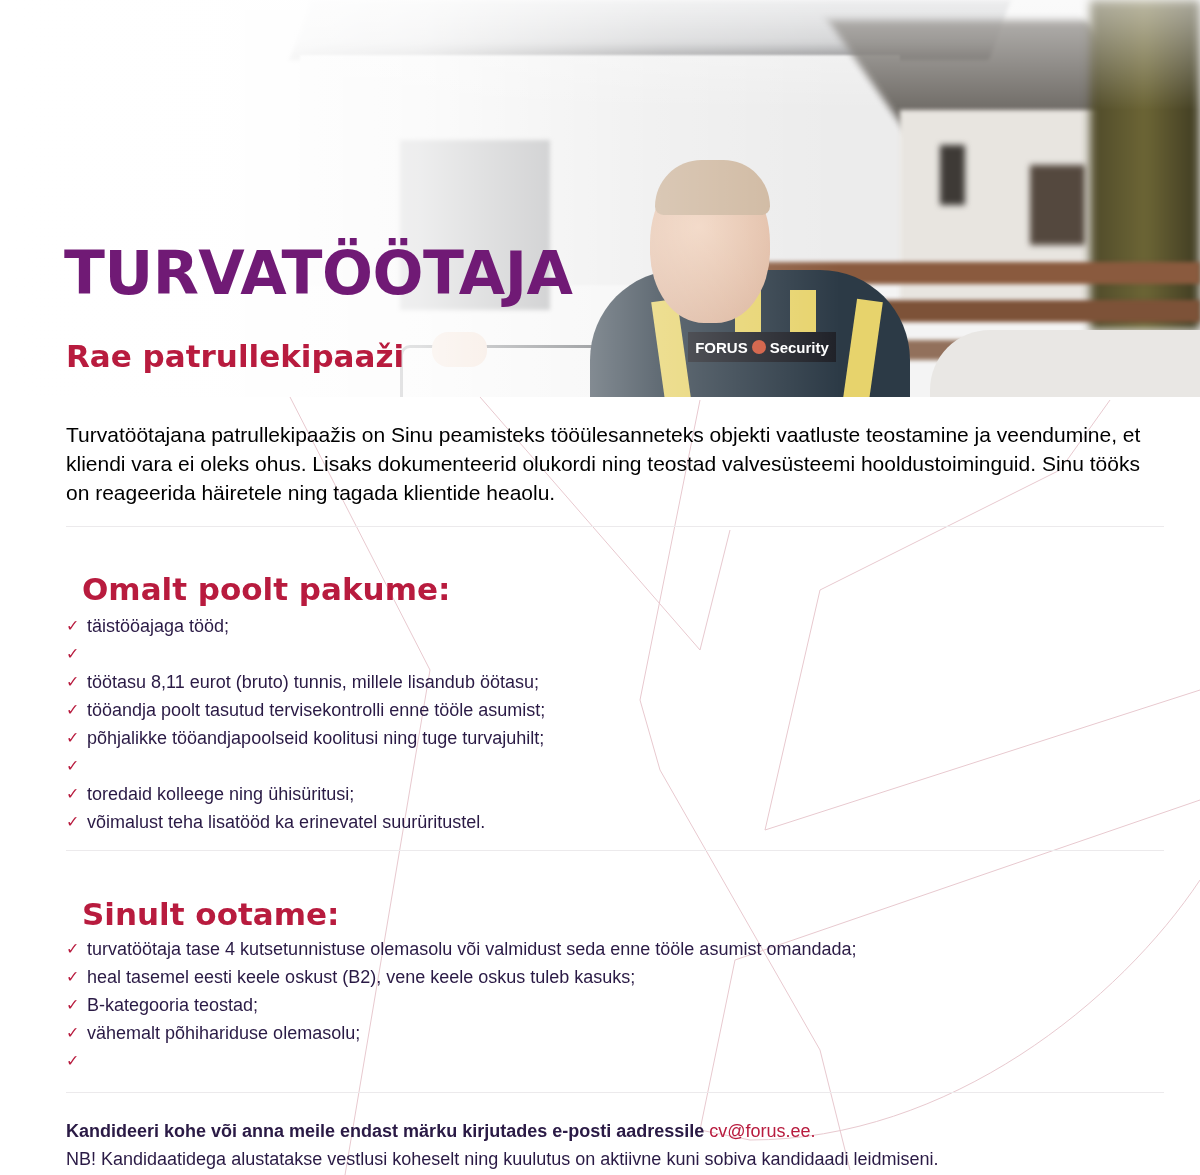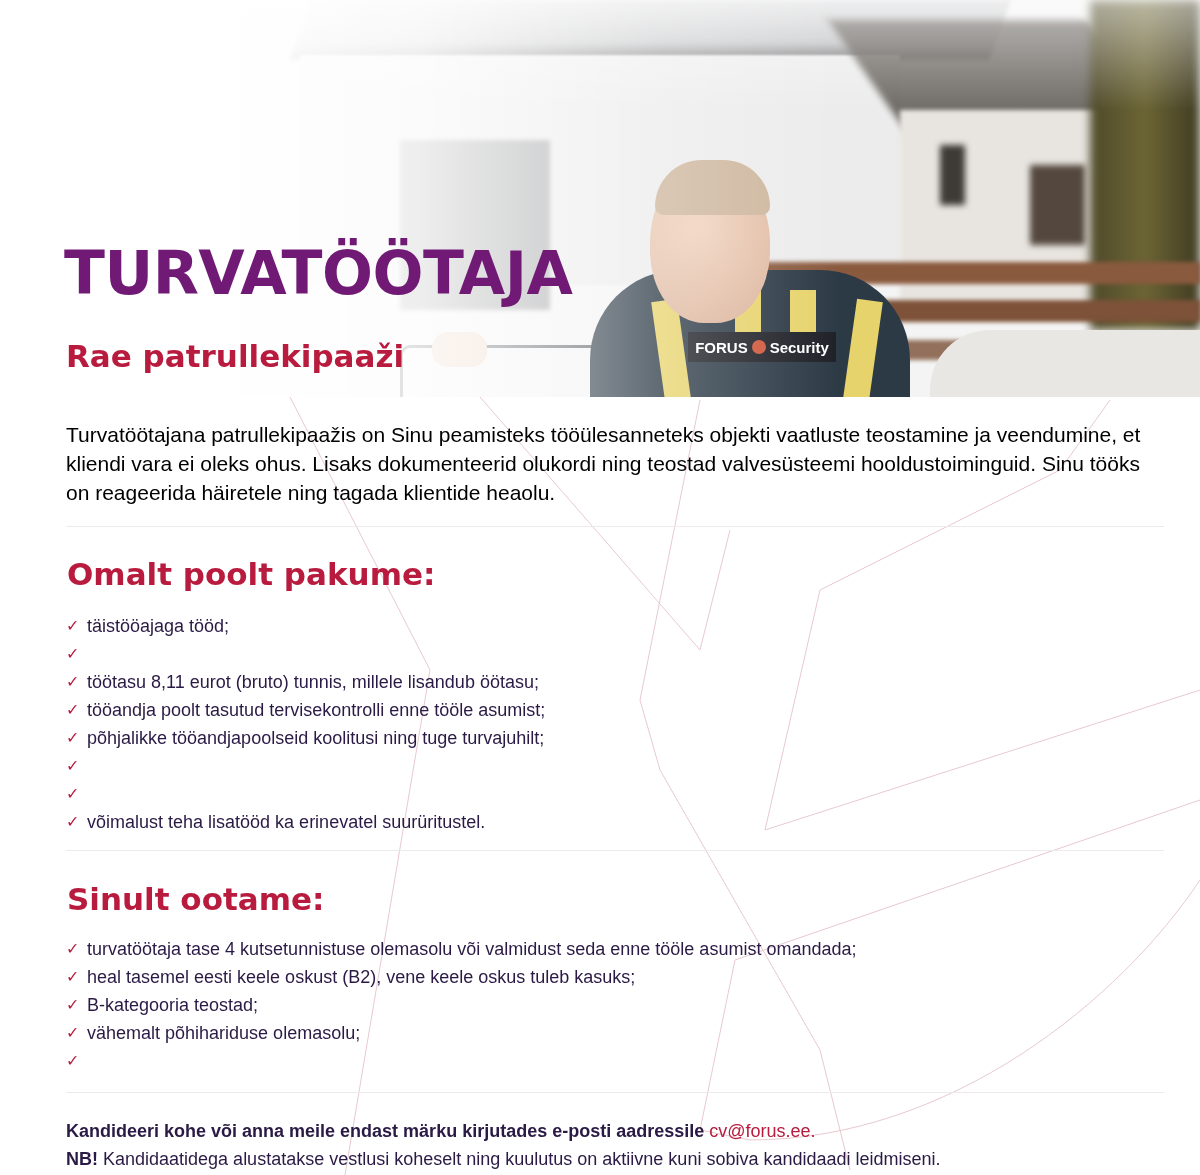--- a/index.html
+++ b/index.html
@@ -38,28 +38,28 @@
 
   .title { position: absolute; left: 64px; top: 238px; margin: 0; font-size: 60px; font-weight: bold; color: #701a75; letter-spacing: -0.5px; font-family: "DejaVu Sans", sans-serif; }
   .subtitle { position: absolute; left: 66px; top: 338px; margin: 0; font-size: 31px; font-weight: bold; color: #b81b3e; font-family: "DejaVu Sans", sans-serif; }
 
   
   .bg-lines { position: absolute; left: 0; top: 397px; width: 1200px; height: 778px; pointer-events: none; }
 
   .content { position: absolute; left: 66px; width: 1100px; }
   .intro { top: 420px; font-size: 21px; line-height: 29px; color: #000000; margin: 0; font-family: "Liberation Sans", sans-serif; }
   .divider { position: absolute; left: 66px; width: 1098px; height: 1px; background: #eceaec; }
-  .section-title { position: absolute; left: 66px; margin: 1px; font-size: 31px; font-weight: bold; color: #b81b3e; font-family: "DejaVu Sans", sans-serif; }
+  .section-title { position: absolute; left: 66px; margin: 16px; font-size: 31px; font-weight: bold; color: #b81b3e; font-family: "DejaVu Sans", sans-serif; }
   .list { position: absolute; left: 66px; margin: 0; padding: 0; list-style: none; font-size: 18px; color: #2a1a45; font-family: "Liberation Sans", sans-serif; }
   .list li { height: 28px; line-height: 28px; display: flex; align-items: center; }
   .check { color: #b81b3e; width: 21px; font-size: 16px; display: inline-block; }
   .footer1 { position: absolute; left: 66px; top: 1121px; margin: 0; font-size: 18px; font-weight: bold; color: #2a1a45; }
   .footer1 .email { color: #b81b3e; font-weight: normal; text-align: center; }
   .footer2 { position: absolute; left: 66px; top: 1149px; margin: 0; font-size: 18px; color: #2a1a45; }
-  .footer2 .nb { font-weight: bold; }
+  .footer2 .nb { font-weight: normal; }
 </style>
 </head>
 <body>
 
 <div class="hero">
   <div class="scene">
     <div class="roof"></div>
     <div class="wall"></div>
     <div class="roof-dark"></div>
     <div class="wall-right"></div>
@@ -126,20 +126,21 @@
     </li>
   <li>
       <span class="check">✓</span>
       <span>põhjalikke tööandjapoolseid koolitusi ning tuge turvajuhilt;</span>
     </li>
   <li>
       <span class="check">✓</span>
     </li>
   <li>
       <span class="check">✓</span>
+      <span>toredaid kolleege ning ühisüritusi;</span>
     </li>
   <li>
       <span class="check">✓</span>
       <span>võimalust teha lisatööd ka erinevatel suurüritustel.</span>
     </li>
 </ul>
 
 <div class="divider" style="top:850px;"></div>
 
 <h3 class="section-title" style="top:880px;">Sinult ootame:</h3>

